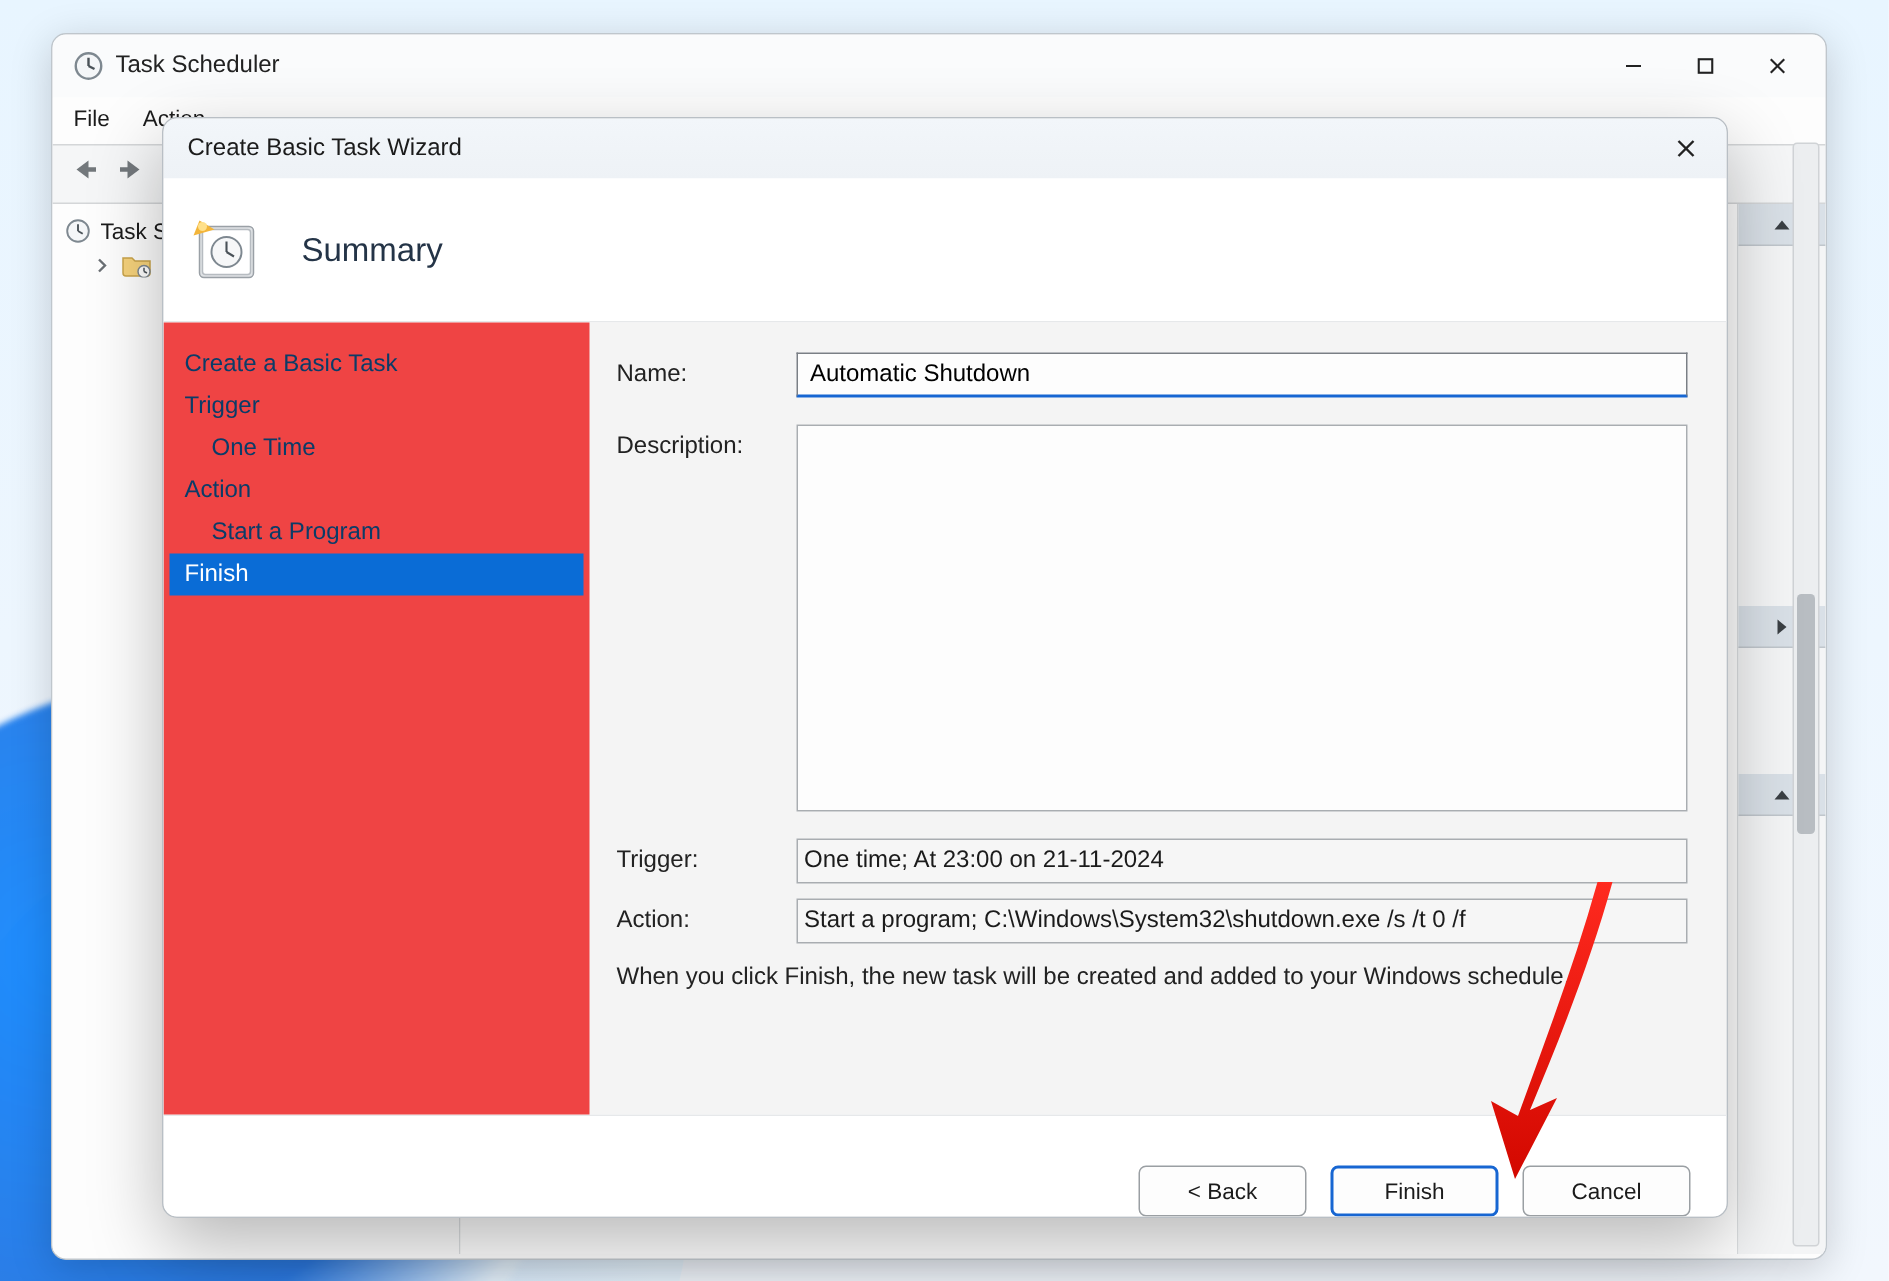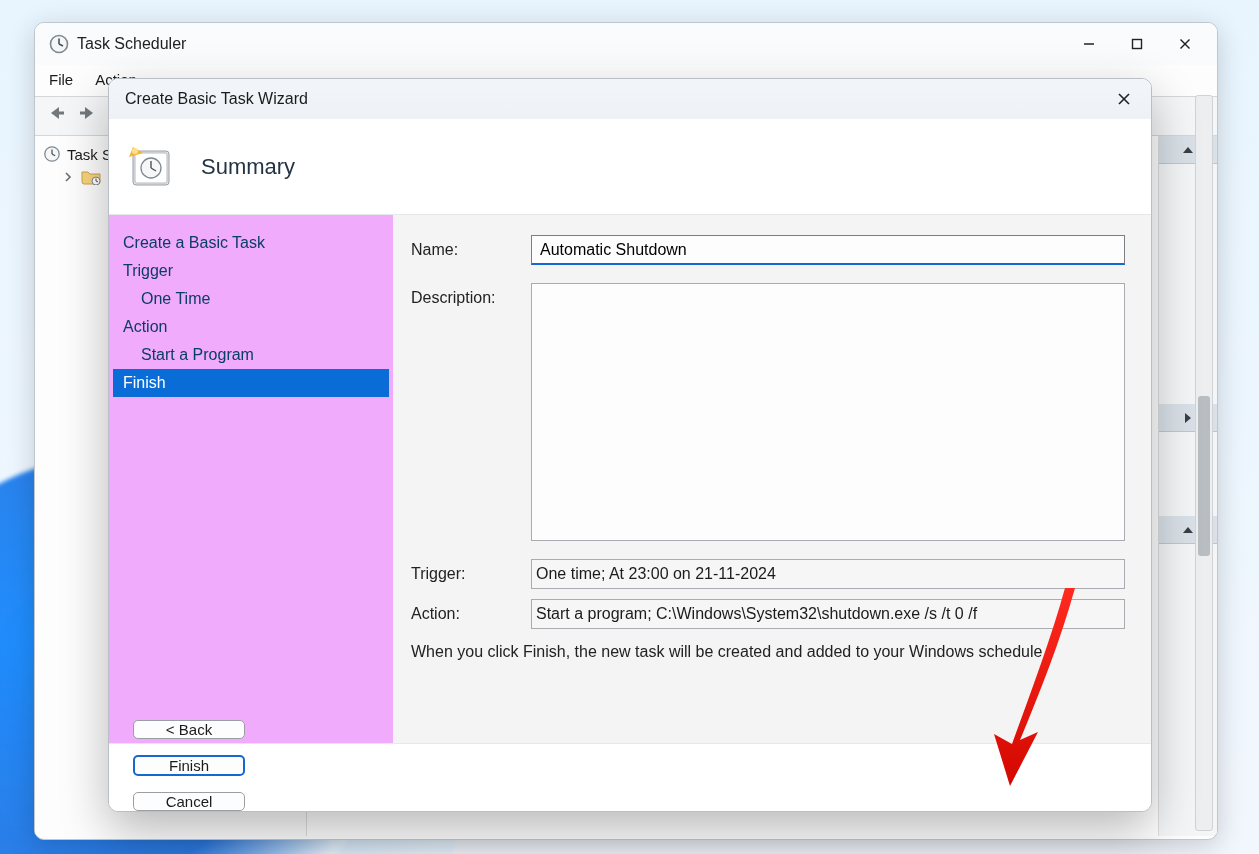--- a/index.html
+++ b/index.html
@@ -114,21 +114,21 @@
   }
   .banner-icon{
     width:52px; height:48px; position:relative;
   }
   .banner-title{ font-size:22px; color:#243447;}
   .dlg-body{
     display:flex; height:calc(100% - 40px - 96px - 68px);
     background:#f4f4f4;
   }
   .dlg-sidebar{
-    width:284px; padding:14px 4px; background:#f0abfc;
+    width:284px; padding:14px 4px; background:#ef4444;
     font-size:16px;
   }
   .side-item{
     padding:5px 10px; color:#0a3c68; cursor:default;
   }
   .side-sub{ padding-left:28px; }
   .side-active{
     background:#0a6cd6; color:#fff;
   }
   .dlg-form{
@@ -156,22 +156,22 @@
   }
   .checkbox-row{
     display:flex; align-items:center; gap:10px; margin-top:4px; margin-bottom:10px;
     padding-left:0;
   }
   .chk{
     width:20px; height:20px; border:1.8px solid #6c7176; border-radius:4px; background:#fff;
   }
   .hint-row{ font-size:16px; color:#222; margin-top:4px;}
   .dlg-buttons{
-    height:68px; display:flex; justify-content:flex-end; align-items:flex-start; gap:16px;
-    padding:0 24px; background:#fff; border-top:1px solid #e6e8ea;flex-direction:column;
+    height:68px; display:flex; justify-content:flex-end; align-items:flex-end; gap:16px;
+    padding:0 24px; background:#fff; border-top:1px solid #e6e8ea;
   }
   .btn{
     min-width:112px; height:34px; background:#fdfdfd; border:1px solid #9a9fa3;
     border-radius:5px; font-size:15px; display:flex; align-items:center; justify-content:center;
     padding:0 18px;
   }
   .btn.default{ border:2px solid #1766d2;}
 
   
   .arrow-annot{

